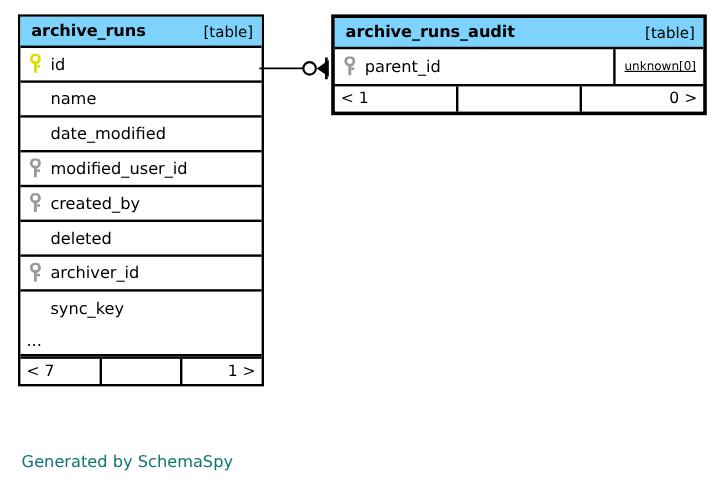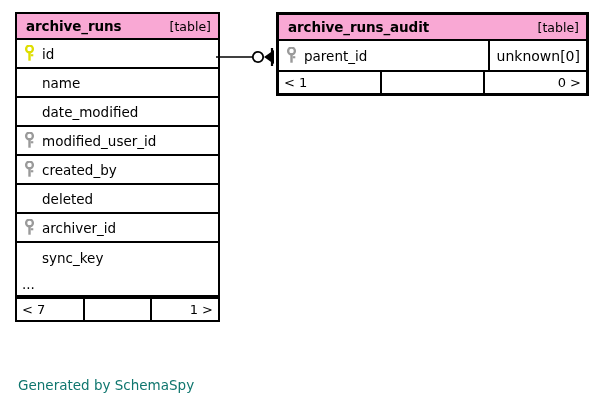--- a/index.html
+++ b/index.html
@@ -26,21 +26,21 @@
     position: absolute;
     background: #ffffff;
     box-sizing: border-box;
     border: 2px solid #000000;
   }
   .entity.thick {
     border-width: 3px;
   }
 
   .ent-header {
-    background: #f9a8d4;
+    background: #7dd3fc;
     border-bottom: 2px solid #000000;
     height: 26px;
     display: flex;
     align-items: center;
     padding: 0 7px 0 9px;
     box-sizing: border-box;
   }
   .ent-title {
     font-weight: bold;
     font-size: 13.5px;
@@ -73,22 +73,23 @@
     white-space: nowrap;
   }
   .col-type-cell {
     margin-left: auto;
     height: 100%;
     display: flex;
     align-items: center;
     padding: 0 6px 0 7px;
     border-left: 2px solid #000000;
     box-sizing: border-box;
-    font-size: 14px;
-    white-space: nowrap;
+    font-size: 10px;
+    white-space: nowrap;
+    text-decoration: underline;
   }
 
   
   .keyicon {
     width: 13px;
     height: 17px;
     flex: 0 0 13px;
     margin-right: 6px;
     position: relative;
     display: inline-block;

